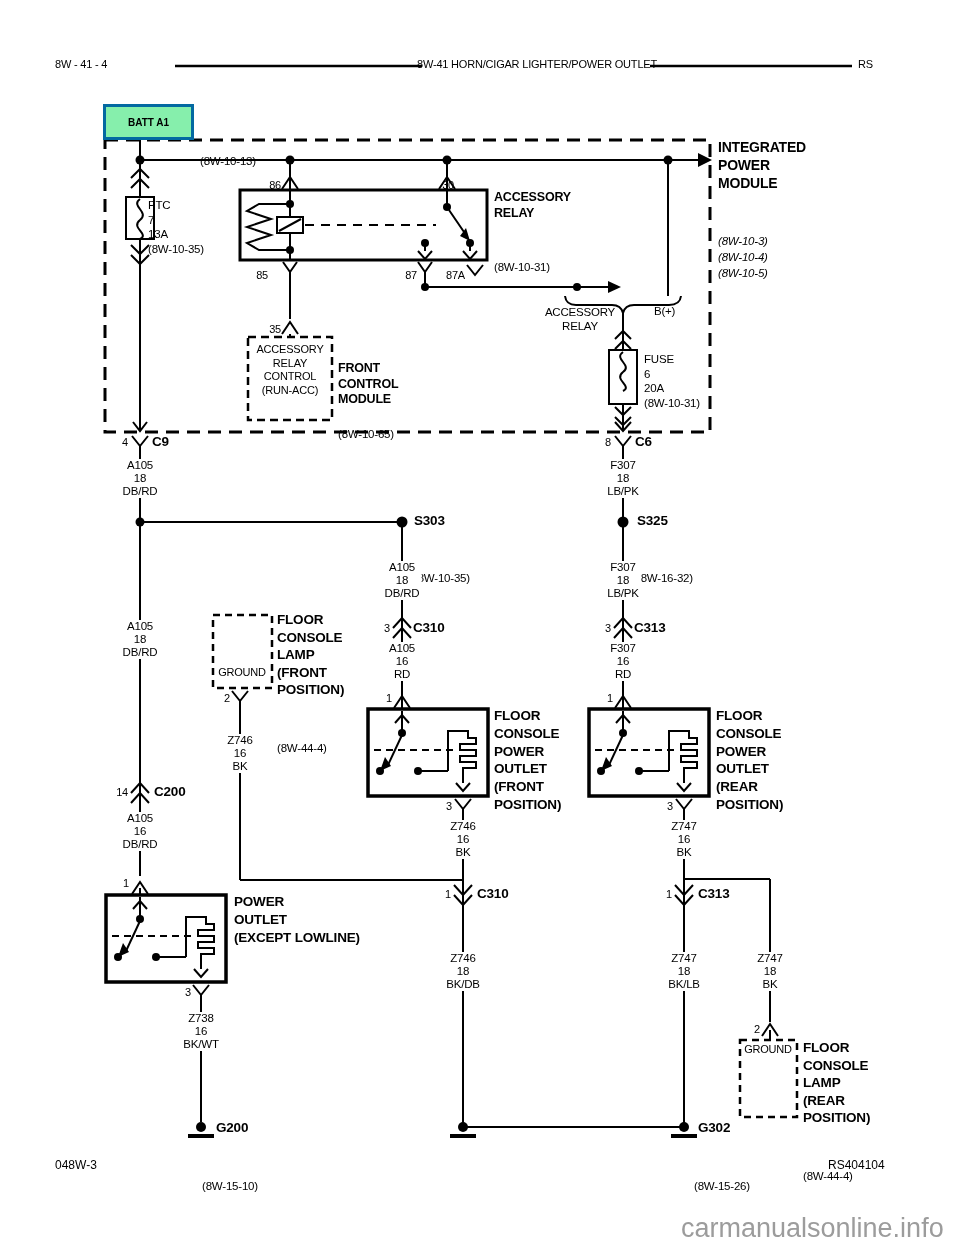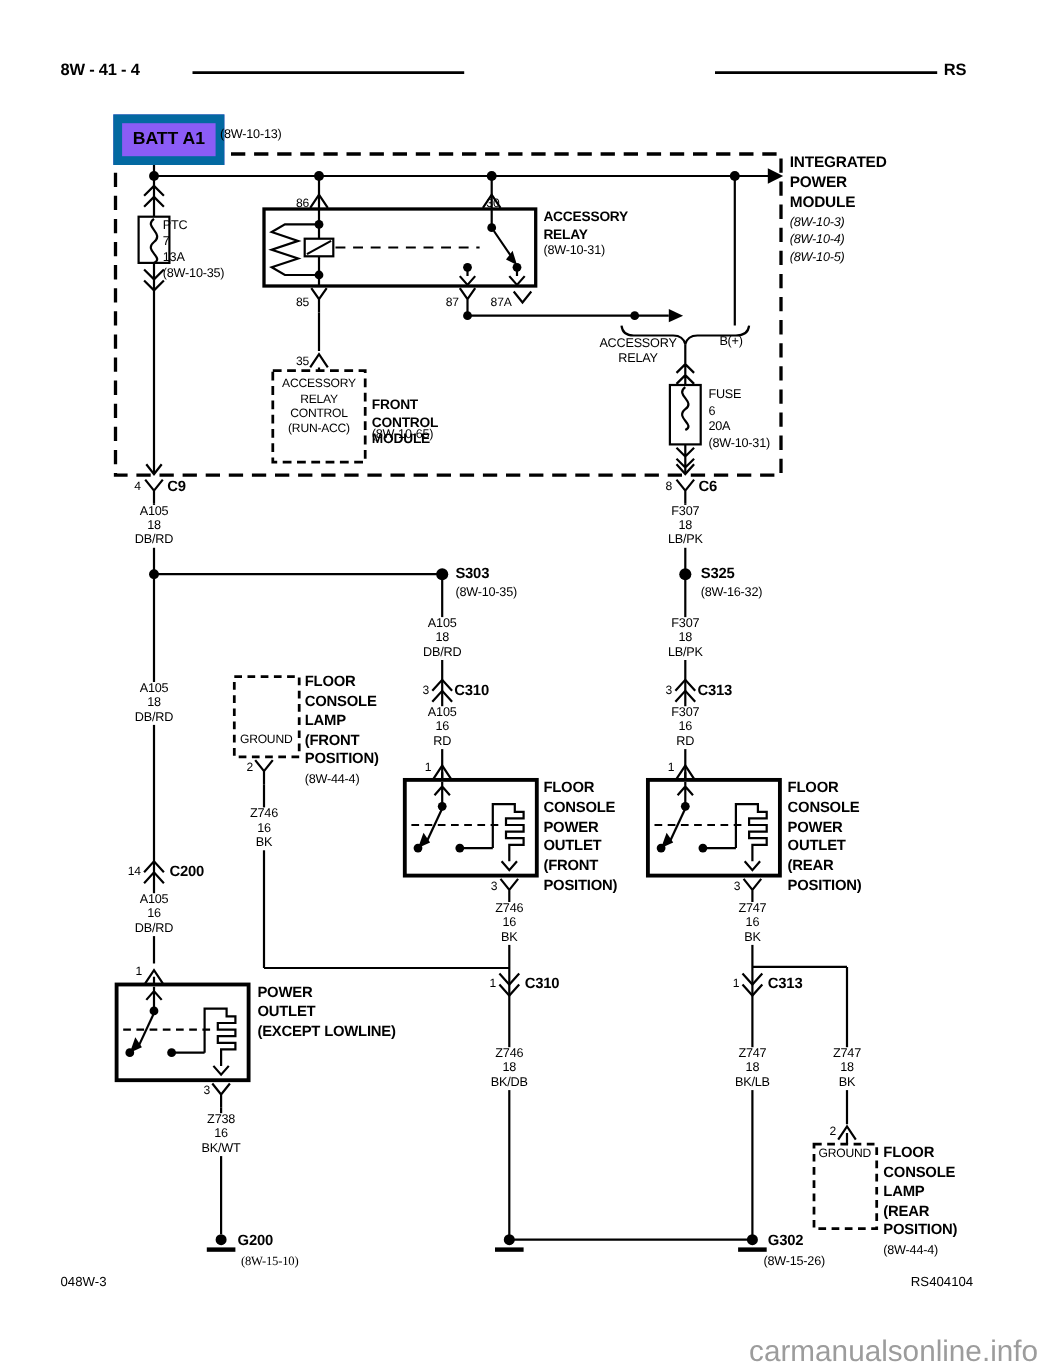--- a/index.html
+++ b/index.html
@@ -7,24 +7,24 @@
         font-family:"Liberation Sans","DejaVu Sans",sans-serif;color:#000;}
   svg{position:absolute;left:0;top:0;}
   .t{position:absolute;white-space:pre-line;letter-spacing:-0.2px;line-height:13px;font-size:11.5px;z-index:3;}
   .c{transform:translateX(-50%);text-align:center;}
   .r{transform:translateX(-100%);text-align:right;}
   .b{font-weight:bold;}
   .wire{background:#fff;padding:0 2px;}
   .comp{font-weight:bold;font-size:13.5px;line-height:17.8px;}
   .conn{font-weight:bold;font-size:13.5px;line-height:15px;}
   .pin{font-size:11px;line-height:12px;}
-  .ref{font-size:11.5px;line-height:15px;}
-  .hdr{font-size:15px;font-weight:bold;line-height:16px;}
-  .battbox{position:absolute;left:103px;top:104px;width:85px;height:30px;border:8px solid #0369a1;
-           display:flex;align-items:center;justify-content:center;font-weight:bold;font-size:16px;z-index:3;background:#8b5cf6;}
+  .ref{font-size:11.5px;line-height:15px;margin-top:39px;}
+  .hdr{font-size:11px;font-weight:normal;line-height:16px;}
+  .battbox{position:absolute;left:103px;top:104px;width:85px;height:30px;border:3px solid #0369a1;
+           display:flex;align-items:center;justify-content:center;font-weight:bold;font-size:10px;z-index:3;background:#86efac;}
   .wm{position:absolute;left:681px;top:1213px;font-size:27px;color:#9c9c9c;letter-spacing:0;z-index:4;}
   .ft{position:absolute;font-size:12px;z-index:3;}
 </style>
 </head>
 <body>
 
 <div id="page">
 
   <svg width="960" height="1242" viewBox="0 0 960 1242">
 
@@ -148,20 +148,21 @@
           <polygon points="12,62 23,57 17,48"></polygon>
         </g>
       </g>
     </defs>
     <use href="#outlet-internals" transform="translate(368,709)"></use>
     <use href="#outlet-internals" transform="translate(589,709)"></use>
     <use href="#outlet-internals" transform="translate(106,895)"></use>
   </svg>
 
   <div class="t hdr" style="left:55px;top:56px;">8W - 41 - 4</div>
+  <div class="t hdr c" style="left:537px;top:56px;">8W-41 HORN/CIGAR LIGHTER/POWER OUTLET</div>
   <div class="t hdr" style="left:858px;top:56px;">RS</div>
 
   <div class="battbox">BATT A1</div>
   <div class="t ref" style="left:200px;top:115px;">(8W-10-13)</div>
 
   <div class="t b" style="left:718px;top:138px;font-size:14px;line-height:18px;">INTEGRATED
 POWER
 MODULE</div>
   <div class="t ref" style="left:718px;top:194px;line-height:16px;font-style:italic;">(8W-10-3)
 (8W-10-4)
@@ -170,21 +171,21 @@
   <div class="t" style="left:148px;top:198px;line-height:14.5px;">PTC
 7
 13A
 (8W-10-35)</div>
 
   <div class="t pin r" style="left:281px;top:179px;">86</div>
   <div class="t pin r" style="left:438px;top:179px;margin-left:16px;">30</div>
   <div class="t b" style="left:494px;top:189px;font-size:12.5px;line-height:16px;">ACCESSORY
 RELAY</div>
   <div class="t ref" style="left:494px;top:221px;">(8W-10-31)</div>
-  <div class="t pin r" style="left:281px;top:269px;text-align:right;">85</div>
+  <div class="t pin r" style="left:268px;top:269px;text-align:right;">85</div>
   <div class="t pin r" style="left:417px;top:269px;">87</div>
   <div class="t pin r" style="left:465px;top:269px;">87A</div>
 
   <div class="t pin r" style="left:281px;top:323px;">35</div>
   <div class="t c" style="left:290px;top:343px;font-size:11px;line-height:13.5px;">ACCESSORY
 RELAY
 CONTROL
 (RUN-ACC)</div>
   <div class="t b" style="left:338px;top:341px;font-size:12.5px;line-height:15.5px;margin-top:20px;">FRONT
 CONTROL
@@ -311,21 +312,21 @@
   <div class="t pin r" style="left:760px;top:1023px;">2</div>
   <div class="t c" style="left:768px;top:1043px;font-size:11px;">GROUND</div>
   <div class="t comp" style="left:803px;top:1039px;line-height:17.6px;">FLOOR
 CONSOLE
 LAMP
 (REAR
 POSITION)</div>
   <div class="t ref" style="left:803px;top:1130px;">(8W-44-4)</div>
 
   <div class="t conn" style="left:216px;top:1120px;">G200</div>
-  <div class="t ref" style="left:219px;top:1140px;font-family:Liberation Serif, serif;">(8W-15-10)</div>
+  <div class="t ref" style="left:202px;top:1140px;">(8W-15-10)</div>
   <div class="t conn" style="left:698px;top:1120px;">G302</div>
   <div class="t ref" style="left:694px;top:1140px;">(8W-15-26)</div>
 
   <div class="ft" style="left:55px;top:1158px;">048W-3</div>
   <div class="ft" style="left:828px;top:1158px;">RS404104</div>
   <div class="wm">carmanualsonline.info</div>
 
 </div>
 
 </body></html>

